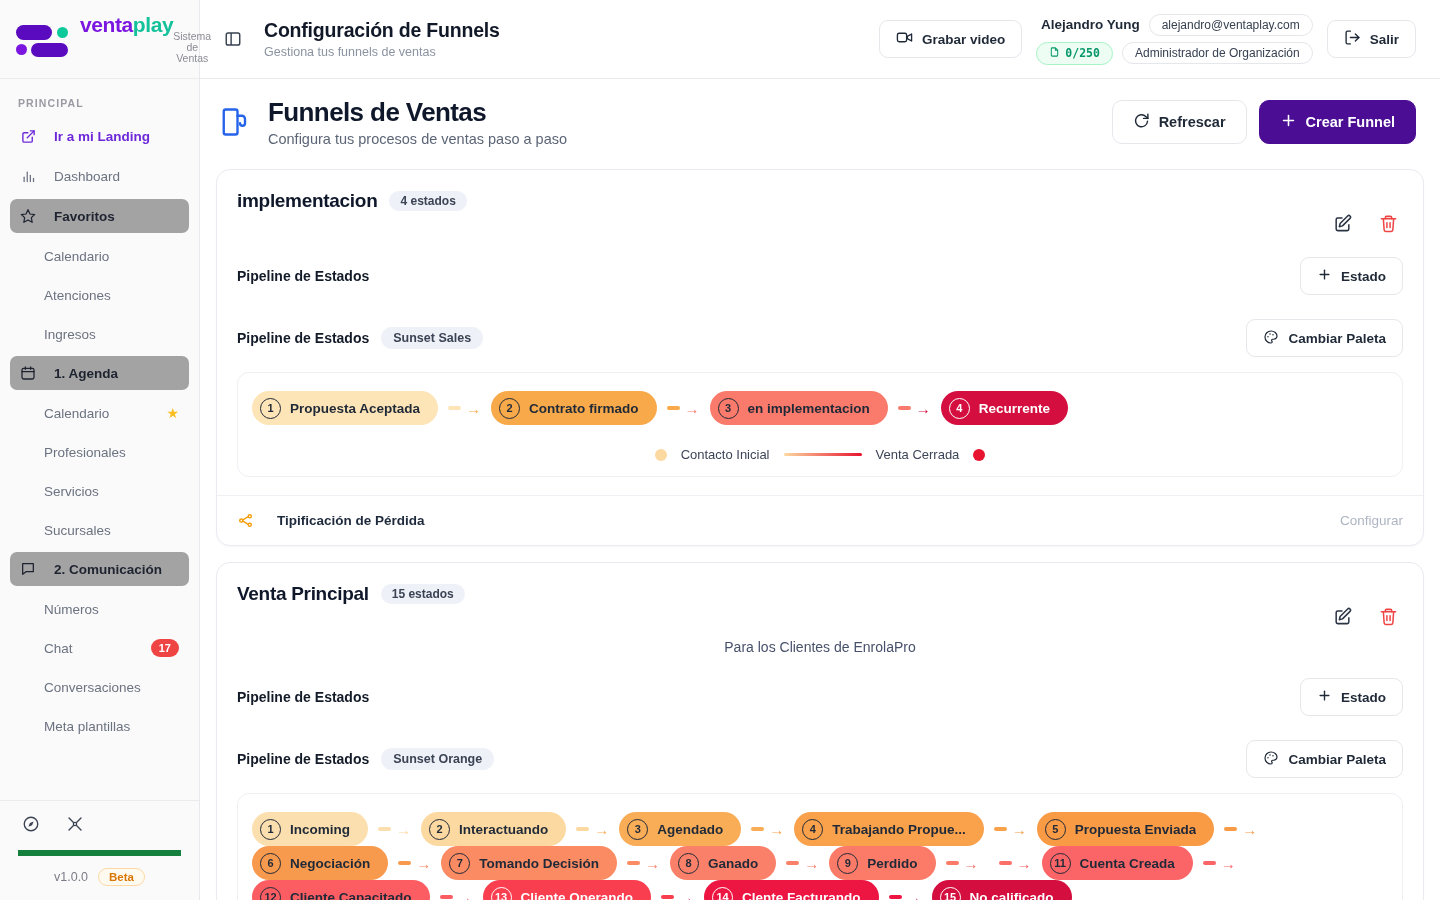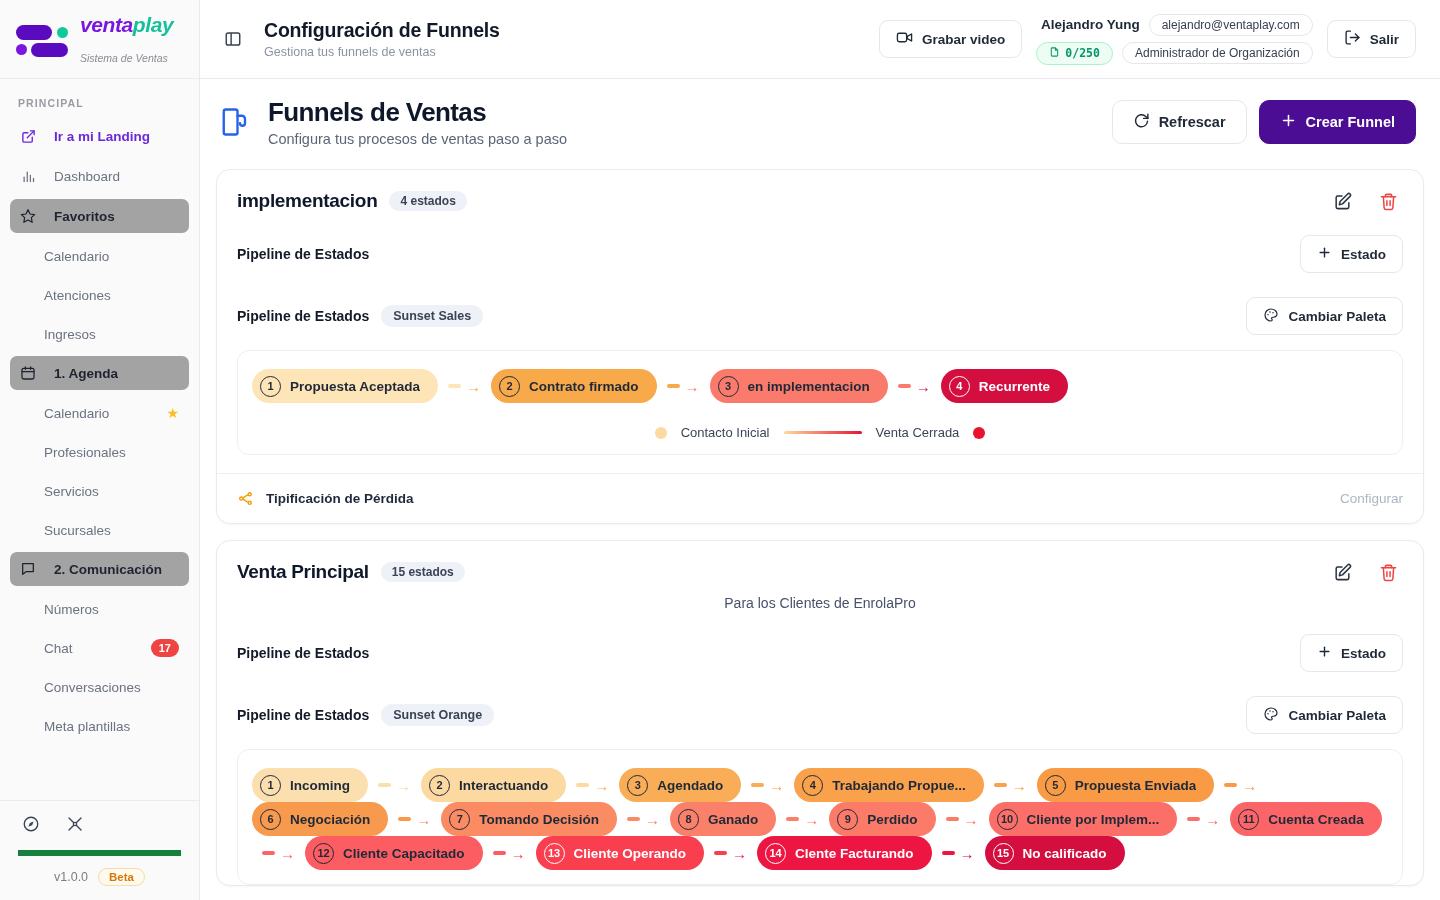--- a/index.html
+++ b/index.html
@@ -20,25 +20,25 @@
     border-right: 1px solid #e8e8ed;
     display: flex; flex-direction: column;
     position: relative;
   }
   .brand { height: 79px; display: flex; align-items: center; gap: 10px; padding: 0 14px; border-bottom: 1px solid #ececed; }
   .brand-logo { width: 56px; height: 42px; position: relative; flex: 0 0 56px; }
   .bar-a { position: absolute; left: 2px; top: 7px; width: 36px; height: 15px; border-radius: 8px; background: #5b0bbf; }
   .dot-a { position: absolute; left: 43px; top: 9px; width: 11px; height: 11px; border-radius: 50%; background: #0ec99a; }
   .dot-b { position: absolute; left: 2px; top: 26px; width: 11px; height: 11px; border-radius: 50%; background: #7b16e0; }
   .bar-b { position: absolute; left: 17px; top: 25px; width: 37px; height: 14px; border-radius: 8px; background: #5b0bbf; }
-  .brand-text { display: flex; flex-direction: column; line-height: 1.05; font-style: italic; }
+  .brand-text { display: flex; flex-direction: row; line-height: 1.05; }
   .brand-name { font-size: 21px; font-weight: 700; letter-spacing: -0.4px; }
   .brand-name .v { color: #7b16e0; }
   .brand-name .p { color: #13c29a; }
-  .brand-sub { font-size: 10.5px; color: #8b8b96; margin-top: 17px; text-align: left; }
+  .brand-sub { font-size: 10.5px; color: #8b8b96; margin-top: 17px; text-align: center; }
 
   .nav { flex: 1 1 auto; overflow: hidden; padding: 18px 10px 0 10px; position: relative; }
   .nav-section-label {
     font-size: 10.5px; letter-spacing: 1.1px; color: #9a9aa4;
     font-weight: 600; padding: 0 8px 10px 8px;
   }
   .nav-item {
     display: flex; align-items: center; gap: 18px;
     height: 34px; padding: 0 10px; border-radius: 7px;
     color: #6b7280; font-size: 13.5px; cursor: pointer;
@@ -88,21 +88,21 @@
   .page-titles { display: flex; flex-direction: column; gap: 3px; padding-left: 62px; }
   .page-title { font-size: 26px; font-weight: 700; letter-spacing: -0.6px; color: #0f172a; }
   .page-sub { font-size: 14.5px; color: #5c6576; }
   .page-actions { margin-left: auto; display: flex; align-items: center; gap: 12px; }
   .btn-lg { height: 44px; border-radius: 10px; font-size: 14.5px; padding: 0 20px; }
   .btn-primary { background: #4c0d95; border-color: #4c0d95; color: #fff; font-weight: 700; }
 
   .scroll-area { flex: 1 1 auto; overflow: hidden; padding: 0 16px 0 16px; }
 
   .card { border: 1px solid #e9ebf0; border-radius: 14px; background: #fff; margin-bottom: 16px; box-shadow: 0 1px 2px rgba(16,24,40,.04); }
-  .card-top { display: flex; align-items: flex-start; padding: 20px 20px 0 20px; }
+  .card-top { display: flex; align-items: flex-start; padding: 20px 20px 0 20px; flex-direction: column; }
   .card-title-row { display: flex; align-items: center; gap: 12px; }
   .card-title { font-size: 19px; font-weight: 700; color: #0f172a; letter-spacing: -0.3px; }
   .chip-count { background: #eef1f7; color: #3b4354; border-radius: 11px; padding: 3px 11px; font-size: 12px; font-weight: 600; }
   .card-icons { margin-left: auto; display: flex; align-items: center; gap: 24px; padding-right: 4px; }
   .icon-btn { cursor: pointer; display: flex; align-items: center; justify-content: center; width: 22px; height: 22px; }
   .icon-edit { color: #2b3445; }
   .icon-del { color: #ef4444; }
 
   .card-desc { text-align: center; font-size: 14px; color: #47516a; margin: 12px 0 0 0; padding: 0 20px; }
 
@@ -129,21 +129,21 @@
   .arrow { display: inline-flex; align-items: center; gap: 5px; padding: 0 10px; }
   .arrow .dash { width: 13px; height: 4px; border-radius: 2px; display: block; }
   .arrow .tip { font-size: 15px; line-height: 1; }
 
   .legend { display: flex; align-items: center; justify-content: center; gap: 14px; margin-top: 22px; font-size: 13px; color: #3c4558; }
   .legend .dot { width: 12px; height: 12px; border-radius: 50%; display: inline-block; }
   .legend .grad-line { width: 78px; height: 2.5px; border-radius: 2px; display: inline-block; }
   .legend-sub { text-align: center; font-size: 12.5px; color: #8a93a5; margin-top: 8px; }
 
   .card-foot { display: flex; align-items: center; border-top: 1px solid #eef0f4; padding: 16px 20px; margin-top: 18px; }
-  .foot-left { display: flex; align-items: center; gap: 12px; font-size: 13.5px; font-weight: 600; color: #1e2a3c; }
+  .foot-left { display: flex; align-items: center; gap: 23px; font-size: 13.5px; font-weight: 600; color: #1e2a3c; }
   .foot-icon { color: #f59e0b; display: flex; align-items: center; }
   .foot-link { margin-left: auto; font-size: 13.5px; color: #aeb5c2; cursor: pointer; }
 </style>
 </head>
 <body>
 
 <div class="app">
 
   <aside class="sidebar">
     <div class="brand">
@@ -608,24 +608,20 @@
                 <span class="tip" style="color: rgb(251, 123, 104);">→</span>
               </span>
               <span class="stage" style="background: rgb(251, 123, 104); color: rgb(31, 41, 55);">
                 <span class="num">9</span>
                 <span class="nm">Perdido</span>
               </span>
               <span class="arrow">
                 <span class="dash" style="background: rgb(251, 123, 104);"></span>
                 <span class="tip" style="color: rgb(251, 111, 104);">→</span>
               </span>
-              <span class="stage" style="background: rgb(251, 111, 104); color: rgb(31, 41, 55);">
-                <span class="num">10</span>
-                <span class="nm">Cliente por Implem...</span>
-              </span>
               <span class="arrow">
                 <span class="dash" style="background: rgb(251, 111, 104);"></span>
                 <span class="tip" style="color: rgb(251, 101, 103);">→</span>
               </span>
               <span class="stage" style="background: rgb(251, 101, 103); color: rgb(31, 41, 55);">
                 <span class="num">11</span>
                 <span class="nm">Cuenta Creada</span>
               </span>
               <span class="arrow">
                 <span class="dash" style="background: rgb(251, 101, 103);"></span>

